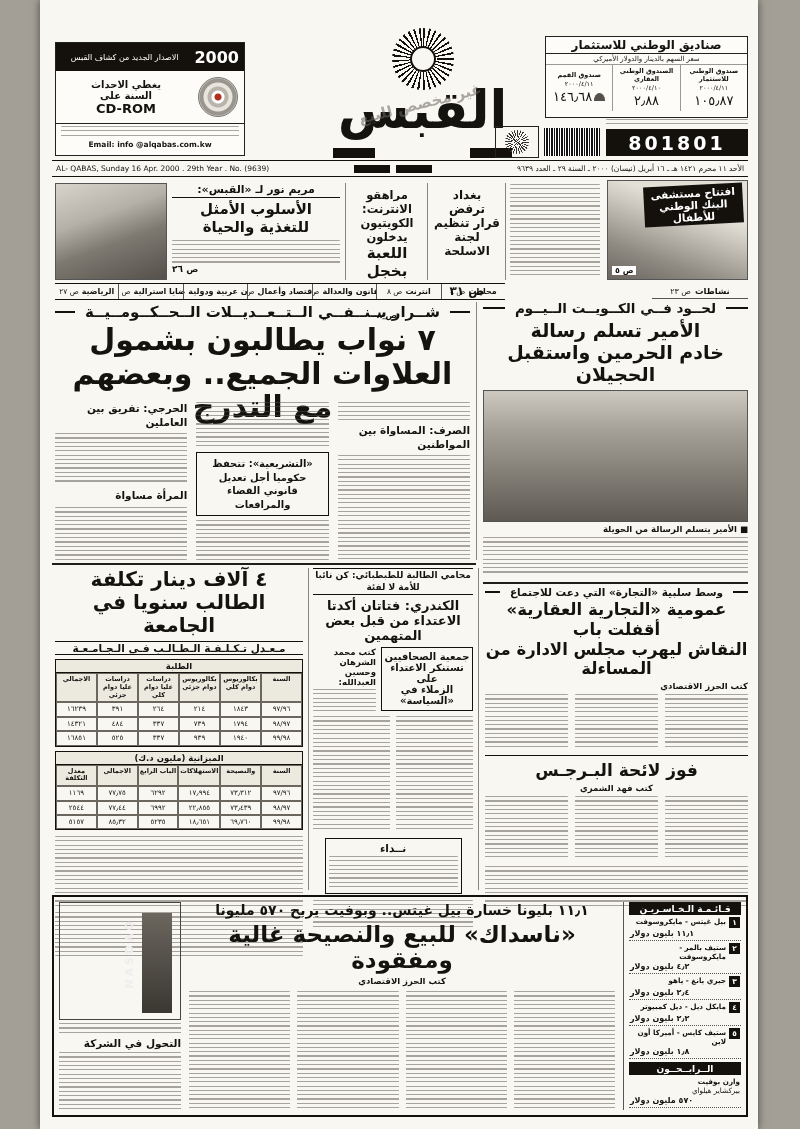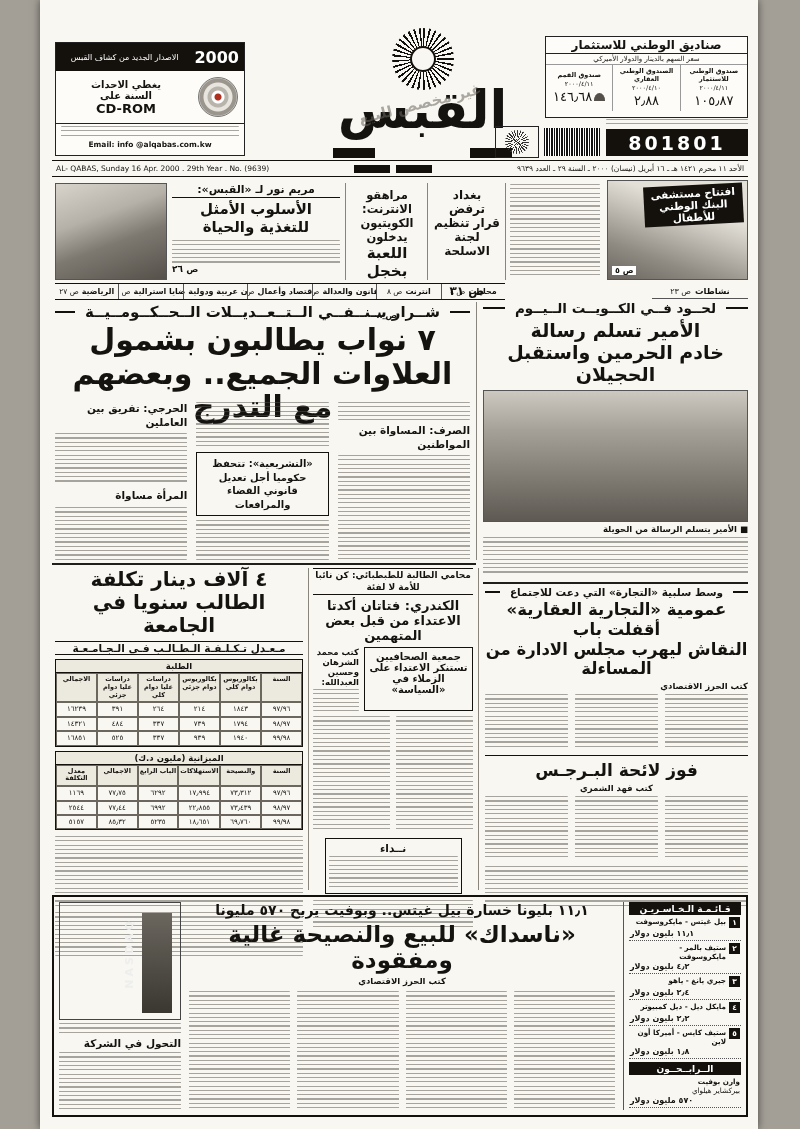--- a/index.html
+++ b/index.html
@@ -296,21 +296,21 @@
     <div class="greek" style="height:70px;margin-top:6px"></div>
     <div class="greek" style="height:44px;margin-top:6px"></div>
   </div>
 
   <div class="vline" style="left:268px;top:568px;height:322px"></div>
   <div class="abs" style="left:273px;top:568px;width:160px">
     <div class="b ctr" style="font-size:9px;line-height:1.3;border-top:1px solid #14110d;border-bottom:1px solid #14110d;padding:1px 0">محامي الطالبة للطبطبائي: كن نائبا للأمة لا لفئة</div>
     <div class="b ctr" style="font-size:13px;margin-top:3px">الكندري: فتاتان أكدتا</div>
     <div class="b ctr" style="font-size:13px">الاعتداء من قبل بعض المتهمين</div>
     <div style="display:flex;gap:5px;margin-top:4px">
-      <div class="ctr" style="width:109px;border:1.5px solid #14110d;padding:3px 2px">
+      <div class="ctr" style="width:92px;border:1.5px solid #14110d;padding:3px 2px">
         <div class="b" style="font-size:10px">جمعية الصحافيين</div>
         <div class="b" style="font-size:10px">تستنكر الاعتداء على</div>
         <div class="b" style="font-size:10px">الزملاء في «السياسة»</div>
       </div>
       <div style="flex:1">
         <div class="b" style="font-size:8.5px">كتب محمد الشرهان</div>
         <div class="b" style="font-size:8.5px">وحسين العبدالله:</div>
         <div class="greek" style="height:22px;margin-top:2px"></div>
       </div>
     </div>

